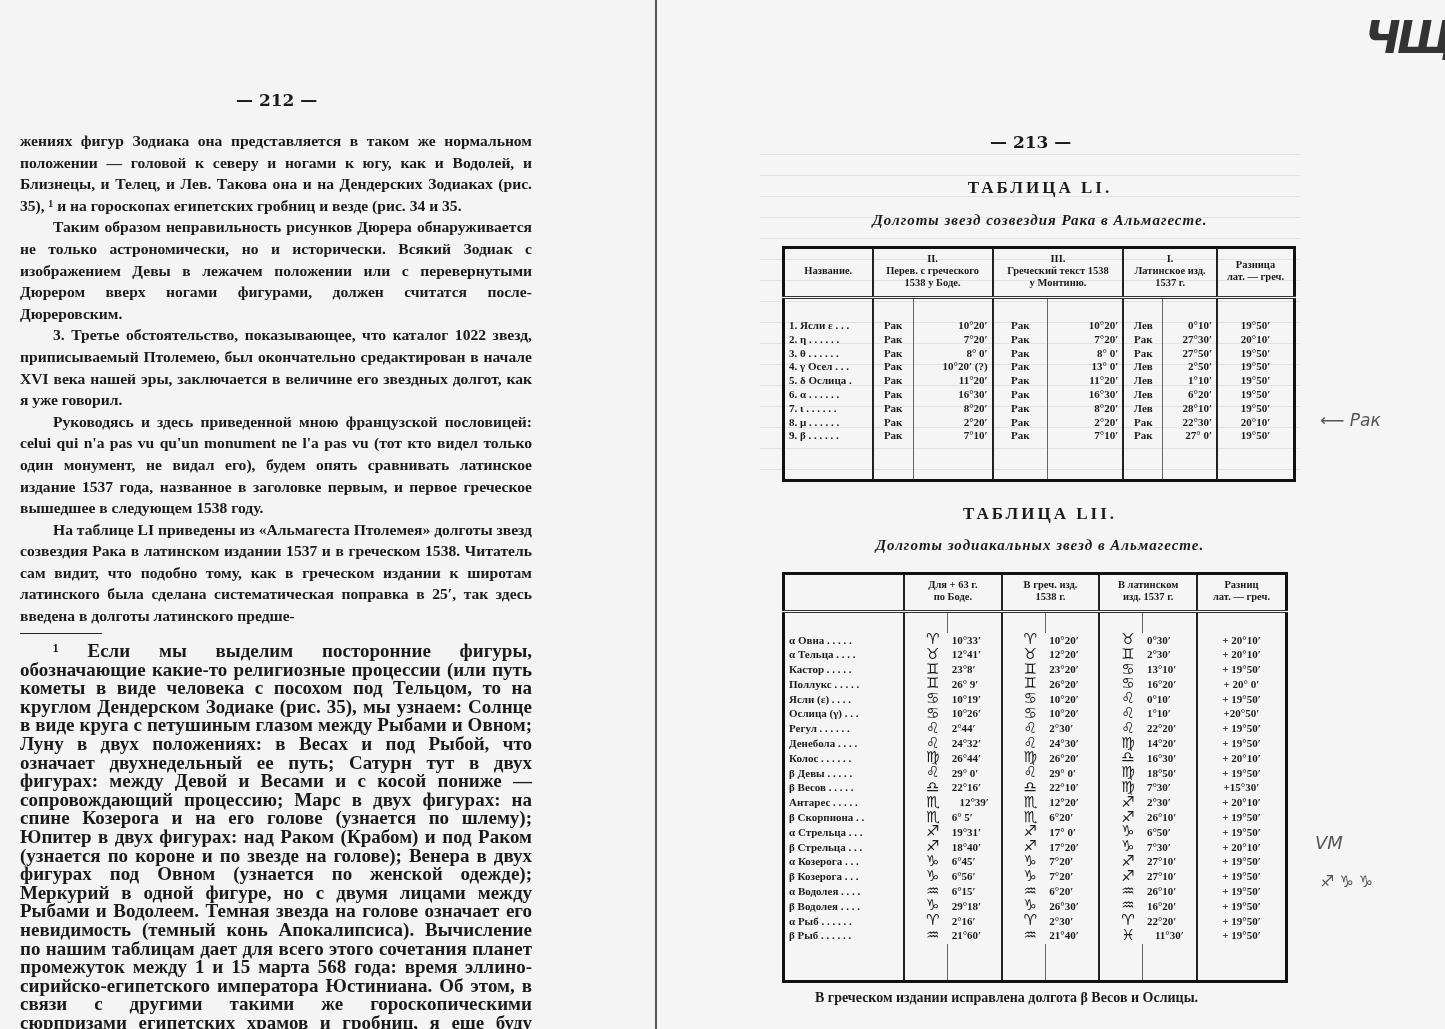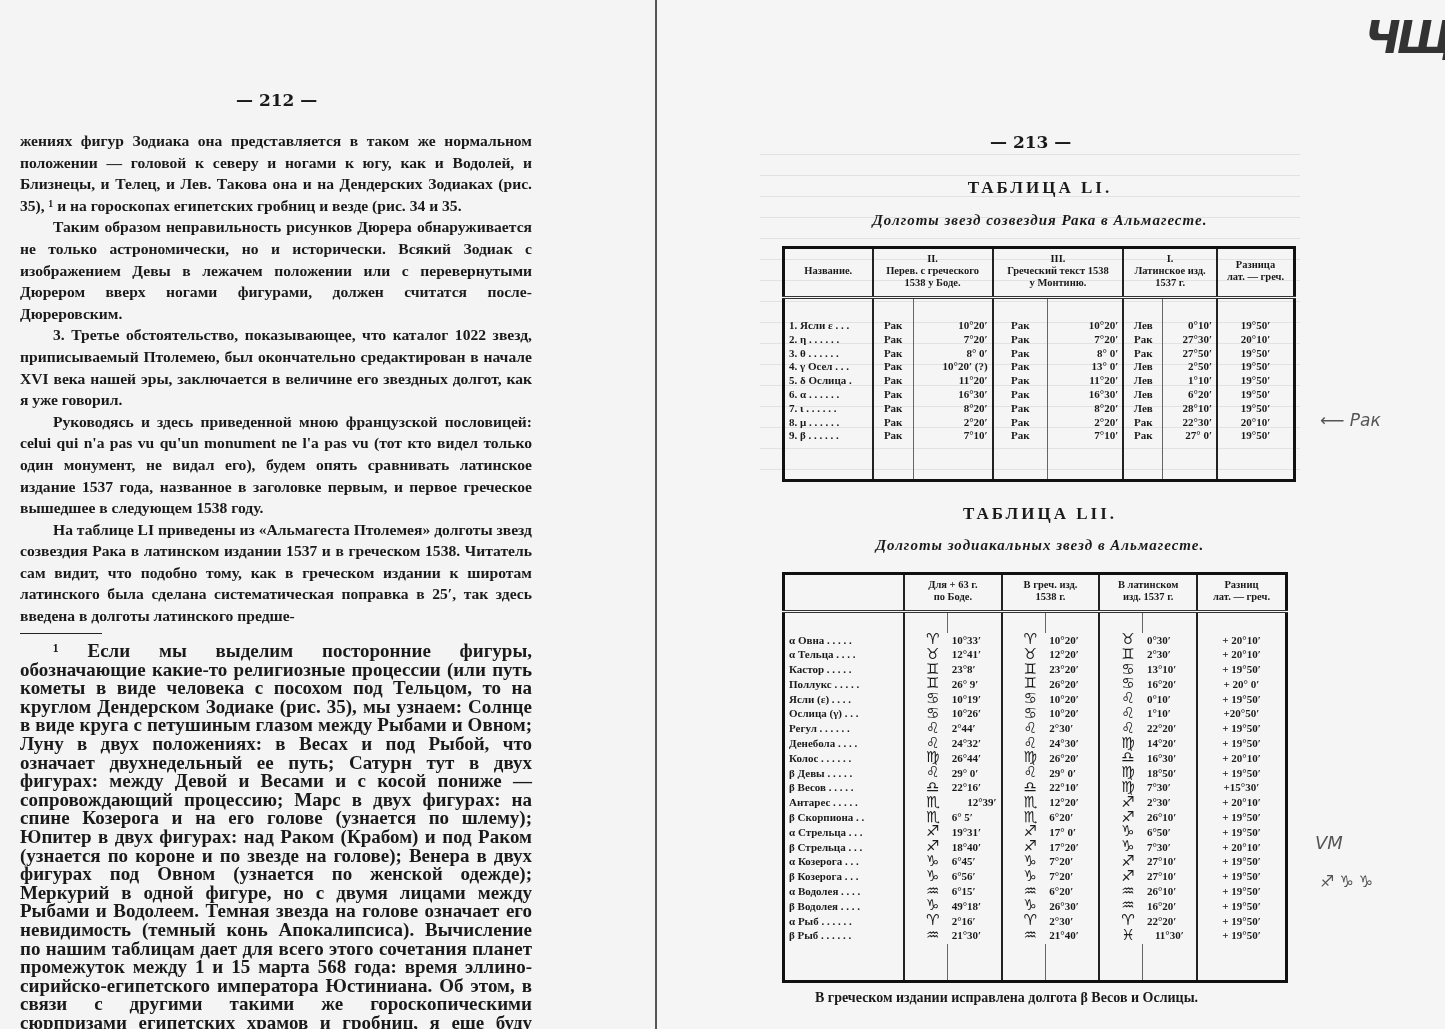--- a/index.html
+++ b/index.html
@@ -360,21 +360,21 @@
         <td class="val sep-weak" style="border-left: none; text-align: left;">22°16′</td>
         <td class="sign sep-strong" style="border-left: 2px solid rgb(34, 34, 34); text-align: right;"><span class="zod">♎</span></td>
         <td class="val sep-weak" style="border-left: none; text-align: left;">22°10′</td>
         <td class="sign sep-strong" style="border-left: 2px solid rgb(34, 34, 34); text-align: right;"><span class="zod">♍</span></td>
         <td class="val sep-weak" style="border-left: none; text-align: left;">7°30′</td>
         <td class="diff sep-strong">+15°30′</td>
       </tr>
       <tr>
         <td class="name ">Антарес . . . . .</td>
         <td class="sign sep-strong" style="border-left: 2px solid rgb(34, 34, 34); text-align: right;"><span class="zod">♏</span></td>
-        <td class="val sep-weak" style="border-left: none; text-align: right;">12°39′</td>
+        <td class="val sep-weak" style="border-left: none; text-align: center;">12°39′</td>
         <td class="sign sep-strong" style="border-left: 2px solid rgb(34, 34, 34); text-align: right;"><span class="zod">♏</span></td>
         <td class="val sep-weak" style="border-left: none; text-align: left;">12°20′</td>
         <td class="sign sep-strong" style="border-left: 2px solid rgb(34, 34, 34); text-align: right;"><span class="zod">♐</span></td>
         <td class="val sep-weak" style="border-left: none; text-align: left;">2°30′</td>
         <td class="diff sep-strong">+ 20°10′</td>
       </tr>
       <tr>
         <td class="name ">β Скорпиона . .</td>
         <td class="sign sep-strong" style="border-left: 2px solid rgb(34, 34, 34); text-align: right;"><span class="zod">♏</span></td>
         <td class="val sep-weak" style="border-left: none; text-align: left;">6° 5′</td>
@@ -430,41 +430,41 @@
         <td class="val sep-weak" style="border-left: none; text-align: left;">6°15′</td>
         <td class="sign sep-strong" style="border-left: 2px solid rgb(34, 34, 34); text-align: right;"><span class="zod">♒</span></td>
         <td class="val sep-weak" style="border-left: none; text-align: left;">6°20′</td>
         <td class="sign sep-strong" style="border-left: 2px solid rgb(34, 34, 34); text-align: right;"><span class="zod">♒</span></td>
         <td class="val sep-weak" style="border-left: none; text-align: left;">26°10′</td>
         <td class="diff sep-strong">+ 19°50′</td>
       </tr>
       <tr>
         <td class="name ">β Водолея . . . .</td>
         <td class="sign sep-strong" style="border-left: 2px solid rgb(34, 34, 34); text-align: right;"><span class="zod">♑</span></td>
-        <td class="val sep-weak" style="border-left: none; text-align: left;">49°18′</td>
+        <td class="val sep-weak" style="border-left: none; text-align: left;">29°18′</td>
         <td class="sign sep-strong" style="border-left: 2px solid rgb(34, 34, 34); text-align: right;"><span class="zod">♑</span></td>
         <td class="val sep-weak" style="border-left: none; text-align: left;">26°30′</td>
         <td class="sign sep-strong" style="border-left: 2px solid rgb(34, 34, 34); text-align: right;"><span class="zod">♒</span></td>
         <td class="val sep-weak" style="border-left: none; text-align: left;">16°20′</td>
         <td class="diff sep-strong">+ 19°50′</td>
       </tr>
       <tr>
         <td class="name ">α Рыб . . . . . .</td>
         <td class="sign sep-strong" style="border-left: 2px solid rgb(34, 34, 34); text-align: right;"><span class="zod">♈</span></td>
         <td class="val sep-weak" style="border-left: none; text-align: left; margin-left: 10px;">2°16′</td>
         <td class="sign sep-strong" style="border-left: 2px solid rgb(34, 34, 34); text-align: right;"><span class="zod">♈</span></td>
         <td class="val sep-weak" style="border-left: none; text-align: left;">2°30′</td>
         <td class="sign sep-strong" style="border-left: 2px solid rgb(34, 34, 34); text-align: right;"><span class="zod">♈</span></td>
         <td class="val sep-weak" style="border-left: none; text-align: left;">22°20′</td>
         <td class="diff sep-strong">+ 19°50′</td>
       </tr>
       <tr>
         <td class="name ">β Рыб . . . . . .</td>
         <td class="sign sep-strong" style="border-left: 2px solid rgb(34, 34, 34); text-align: right;"><span class="zod">♒</span></td>
-        <td class="val sep-weak" style="border-left: none; text-align: left;">21°30′</td>
+        <td class="val sep-weak" style="border-left: none; text-align: left;">21°60′</td>
         <td class="sign sep-strong" style="border-left: 2px solid rgb(34, 34, 34); text-align: right;"><span class="zod">♒</span></td>
         <td class="val sep-weak" style="border-left: none; text-align: left;">21°40′</td>
         <td class="sign sep-strong" style="border-left: 2px solid rgb(34, 34, 34); text-align: right;"><span class="zod">♓</span></td>
         <td class="val sep-weak" style="border-left: none; text-align: center;">11°30′</td>
         <td class="diff sep-strong">+ 19°50′</td>
       </tr>
       <tr class="tail">
         <td></td>
         <td class="sep-strong"></td>
         <td class="sep-weak"></td>

